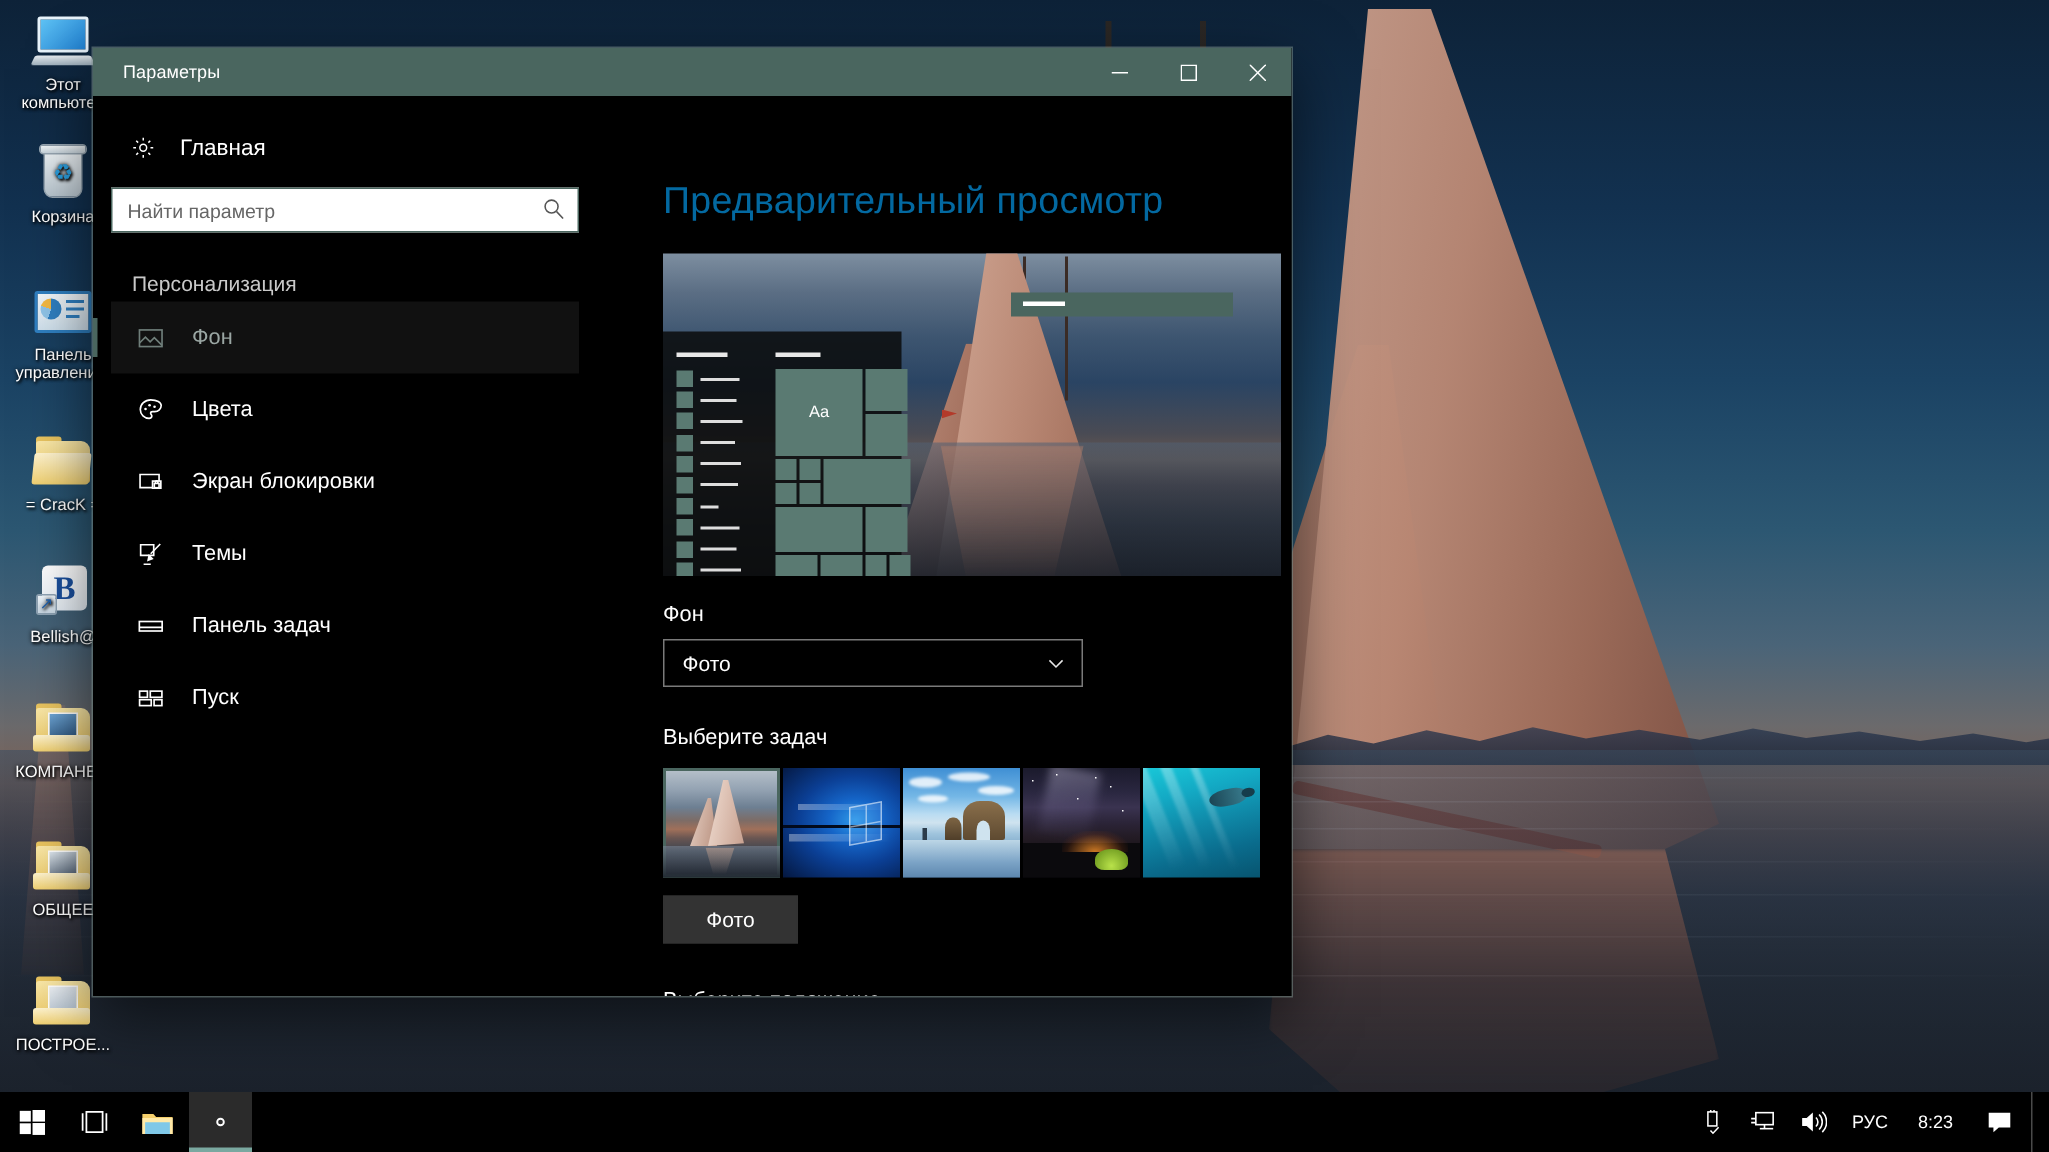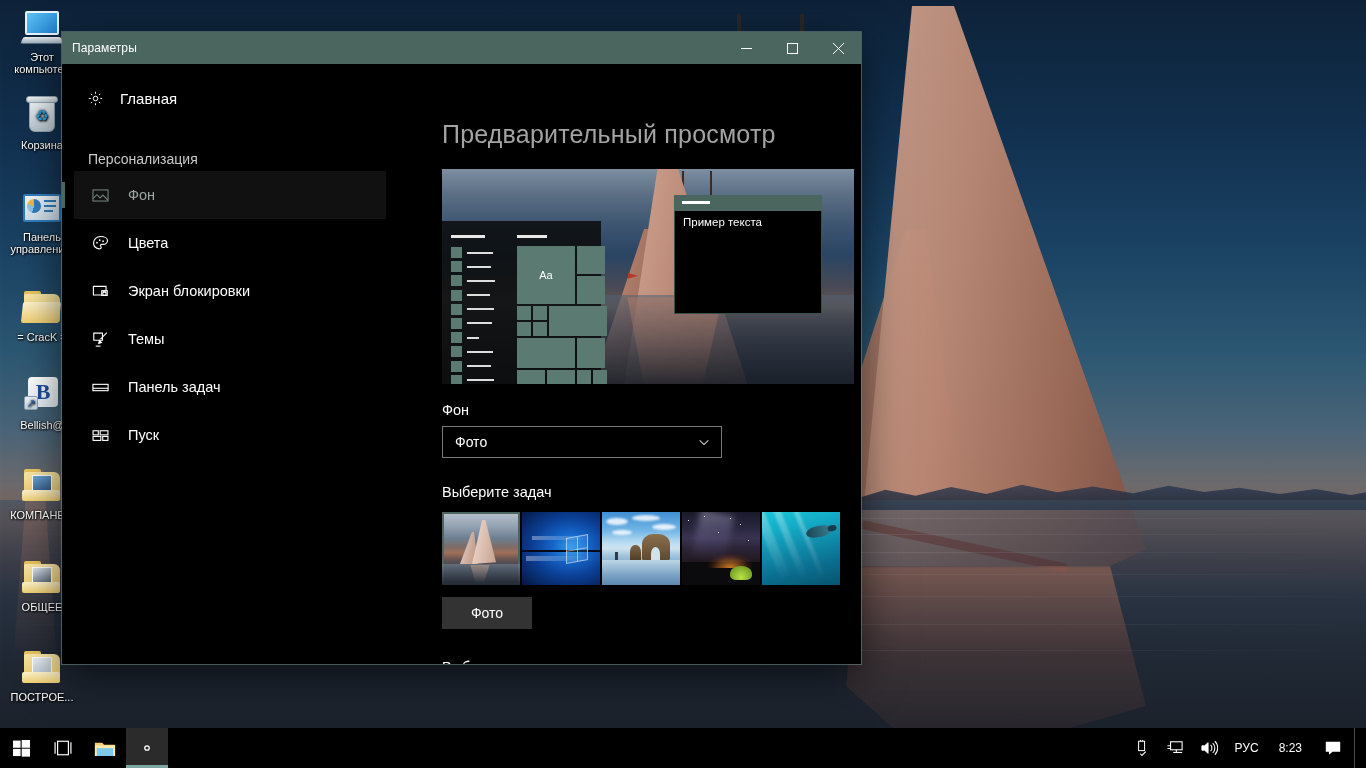--- a/index.html
+++ b/index.html
@@ -150,21 +150,21 @@
     box-shadow: 0 0 0 1px rgba(120,140,136,.55), 0 14px 40px rgba(0,0,0,.6);
     display: flex; flex-direction: column;
     overflow: hidden;
   }
   #titlebar {
     height: 32px; background: #4a665f;
     display: flex; align-items: center;
     flex: 0 0 32px;
   }
   #wintitle {
-    color: #fff; font-size: 12px; padding-left: 10px; letter-spacing: .1px;
+    color: #fff; font-size: 12px; padding-left: 20px; letter-spacing: .1px;
   }
   #wctrls { margin-left: auto; display: flex; height: 32px; }
   .wbtn {
     width: 46px; height: 32px; display: flex; align-items: center; justify-content: center;
     color: #fff; cursor: default;
   }
   .wbtn svg { display: block; }
 
   #winbody { flex: 1; display: flex; min-height: 0; background: #000; border-radius: 19px; }
 
@@ -207,21 +207,21 @@
     content: ""; position: absolute; left: -12px; top: 11px;
     width: 3px; height: 26px; background: #4a665f;
   }
   .navitem .navicon { width: 24px; flex: 0 0 24px; }
 
   
   #content {
     flex: 1; min-width: 0; overflow: hidden;
     padding: 56px 0 0 42px; position: relative; background: #000;
   }
-  #pageTitle { color: #a3a3a3; font-size: 25px; font-weight: normal; letter-spacing: .2px; }
+  #pageTitle { color: #0369a1; font-size: 25px; font-weight: normal; letter-spacing: .2px; }
 
   
   #preview {
     margin-top: 20px; width: 412px; height: 215px; position: relative; overflow: hidden;
     background: linear-gradient(180deg,#7d8ea0 0%,#5b6e84 12%,#3d5570 26%,#2a4463 40%,
                                 #4a4b54 56%,#6b5a50 64%,#4a3c3c 72%,#2b2e36 84%,#23262c 100%);
   }
   #pvSailA {
     position:absolute; left:178px; top:-6px; width:128px; height:232px;
     background: linear-gradient(100deg,#d2aa98 0%,#bb8a76 45%,#96624f 100%);
@@ -503,20 +503,29 @@
         <div id="homeRow">
           <span class="navicon">
             <svg width="17" height="17" viewBox="0 0 24 24" fill="none" stroke="#fff" stroke-width="1.4">
               <circle cx="12" cy="12" r="3.2"></circle>
               <path d="M12 2.6v2.6M12 18.8v2.6M21.4 12h-2.6M5.2 12H2.6M18.6 5.4l-1.8 1.8M7.2 16.8l-1.8 1.8M18.6 18.6l-1.8-1.8M7.2 7.2L5.4 5.4"></path>
             </svg>
           </span>
           <span class="lbl">Главная</span>
         </div>
 
+        <div id="searchWrap">
+          <input id="searchInput" type="text" placeholder="Найти параметр" style="">
+          <span id="searchIcon">
+            <svg width="16" height="16" viewBox="0 0 20 20" fill="none" stroke="#555" stroke-width="1.3">
+              <circle cx="8.4" cy="8.4" r="5.4"></circle>
+                <line x1="12.6" y1="12.6" x2="18" y2="18.4"></line>
+            </svg>
+          </span>
+        </div>
 
         <div id="navGroupTitle">Персонализация</div>
 
         <div class="navitem sel">
           <span class="navicon">
             <svg width="19" height="19" viewBox="0 0 24 24" fill="none" stroke="#6f7e7a" stroke-width="1.4">
               <rect x="2.5" y="5" width="19" height="14"></rect>
               <path d="M2.5 16l5-5 4 4 3.5-3.5 6.5 6.5"></path>
             </svg>
           </span>
@@ -672,23 +681,20 @@
                 <div class="tile" style="width:14px;height:14px"></div>
                 <div class="tile" style="width:14px;height:14px"></div>
               </div>
             </div>
           </div>
 
           <div id="pvToast">
             <div id="pvToastHdr">
                 <span class="bar"></span>
               </div>
-            <div id="pvToastBody">
-              <div id="pvToastText">Пример текста</div>
-            </div>
           </div>
         </div>
 
         <div class="secLabel" id="bgLabel">Фон</div>
         <div id="bgSelect">
           <span id="bgSelectVal">Фото</span>
           <span id="chevron">
             <svg width="14" height="14" viewBox="0 0 16 16" fill="none" stroke="#e6e6e6" stroke-width="1.2">
               <path d="M3 6l5 5 5-5"></path>
             </svg>

